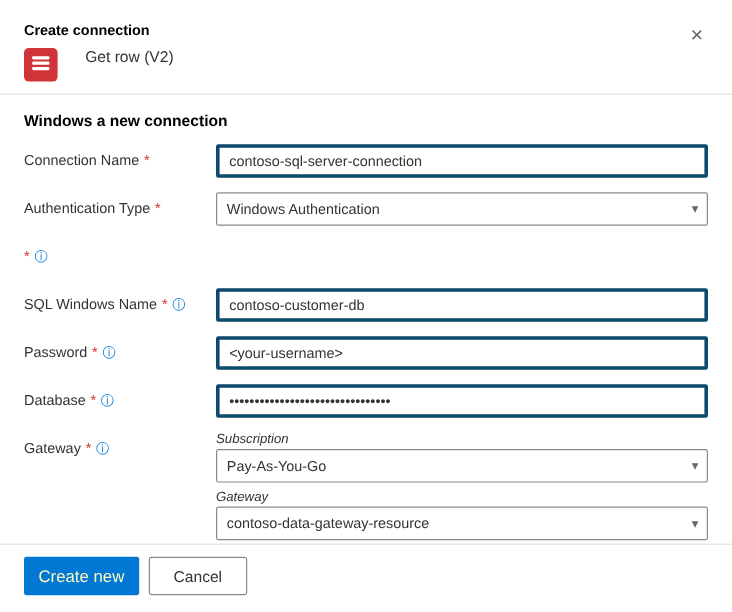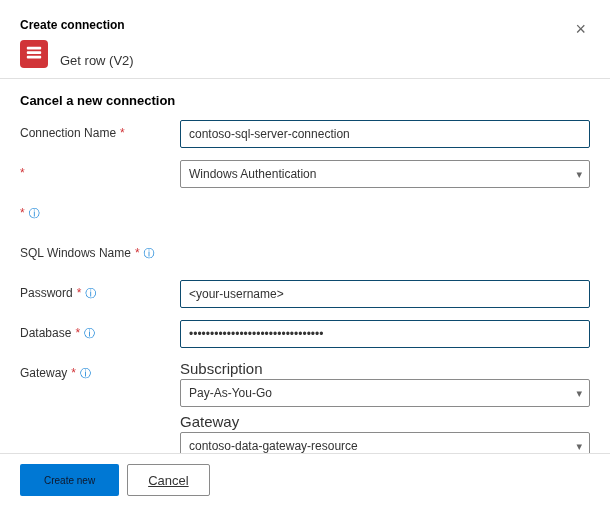--- a/index.html
+++ b/index.html
@@ -30,22 +30,22 @@
       border-bottom: 1px solid #e0e0e0;
     }
     .modal-title {
       font-size: 12px;
       font-weight: 600;
       color: #000;
       margin-bottom: 8px;
     }
     .connector-row {
       display: flex;
-      align-items: flex-end;
-      gap: 12px;
+      align-items: flex-start;
+      gap: 23px;
     }
     .connector-icon {
       width: 28px;
       height: 28px;
       background: #d13438;
       border-radius: 4px;
       display: flex;
       align-items: center;
       justify-content: center;
     }
@@ -100,21 +100,21 @@
       color: #0078d4;
       font-size: 11px;
       cursor: help;
     }
     .form-control-wrap {
       flex: 1;
     }
     .form-input {
       width: 100%;
       height: 28px;
-      border: 1px solid #0c4a6e;
+      border: 3px solid #0c4a6e;
       border-radius: 2px;
       padding: 0 8px;
       font-size: 12px;
       color: #333;
       outline: none;
     }
     .form-select {
       width: 100%;
       height: 28px;
       border: 1px solid #8a8a8a;
@@ -142,52 +142,52 @@
       color: #666;
       font-size: 11px;
     }
     .gateway-group {
       display: flex;
       flex-direction: column;
       gap: 6px;
       width: 100%;
     }
     .gateway-sub-label {
-      font-size: 15px;
+      font-size: 11px;
       color: #333;
       margin-bottom: 2px;
+      font-style: italic;
     }
     .modal-footer {
       padding: 10px 20px 14px 20px;
       display: flex;
       gap: 8px;
       align-items: center;
       border-top: 1px solid #e0e0e0;
     }
     .btn-primary {
       background: #0078d4;
-      color: #0f172a;
+      color: #fef9c3;
       border: none;
       border-radius: 2px;
-      padding: 0 24px;
+      padding: 0 12px;
       height: 32px;
-      font-size: 10px;
+      font-size: 14px;
       font-weight: 500;
       cursor: pointer;
     }
     .btn-secondary {
       background: #fff;
       color: #333;
       border: 1px solid #8a8a8a;
       border-radius: 2px;
       padding: 0 20px;
       height: 32px;
       font-size: 13px;
       cursor: pointer;
-      text-decoration: underline;
     }
   </style>
 </head>
 <body>
 
 <div class="modal">
 
   <div class="modal-header">
     <div>
       <div class="modal-title">Create connection</div>
@@ -200,34 +200,35 @@
             <rect x="2" y="12" width="16" height="3" rx="1"></rect>
           </svg>
         </div>
         <span class="connector-name">Get row (V2)</span>
       </div>
     </div>
     <button class="close-btn">×</button>
   </div>
 
   <div class="modal-body">
-    <div class="section-title">Cancel a new connection</div>
+    <div class="section-title">Windows a new connection</div>
 
     <div class="form-row">
       <div class="form-label">
         <span>Connection Name</span>
         <span class="required"> *</span>
       </div>
       <div class="form-control-wrap">
         <input type="text" class="form-input" value="contoso-sql-server-connection" style="">
       </div>
     </div>
 
     <div class="form-row">
       <div class="form-label">
+        <span>Authentication Type</span>
         <span class="required"> *</span>
       </div>
       <div class="form-control-wrap">
         <div class="select-wrap">
           <select class="form-select">
             <option>Windows Authentication</option>
             <option>SQL Server Authentication</option>
             <option>Azure AD Integrated</option>
           </select>
           <span class="select-chevron">▾</span>
@@ -240,20 +241,23 @@
         <span class="required"> *</span>
         <span class="info-icon" title="Information">ⓘ</span>
       </div>
     </div>
 
     <div class="form-row">
       <div class="form-label">
         <span>SQL Windows Name</span>
         <span class="required"> *</span>
         <span class="info-icon" title="Information">ⓘ</span>
+      </div>
+      <div class="form-control-wrap">
+        <input type="text" class="form-input" value="contoso-customer-db" style="">
       </div>
     </div>
 
     <div class="form-row">
       <div class="form-label">
         <span>Password</span>
         <span class="required"> *</span>
         <span class="info-icon" title="Information">ⓘ</span>
       </div>
       <div class="form-control-wrap">

